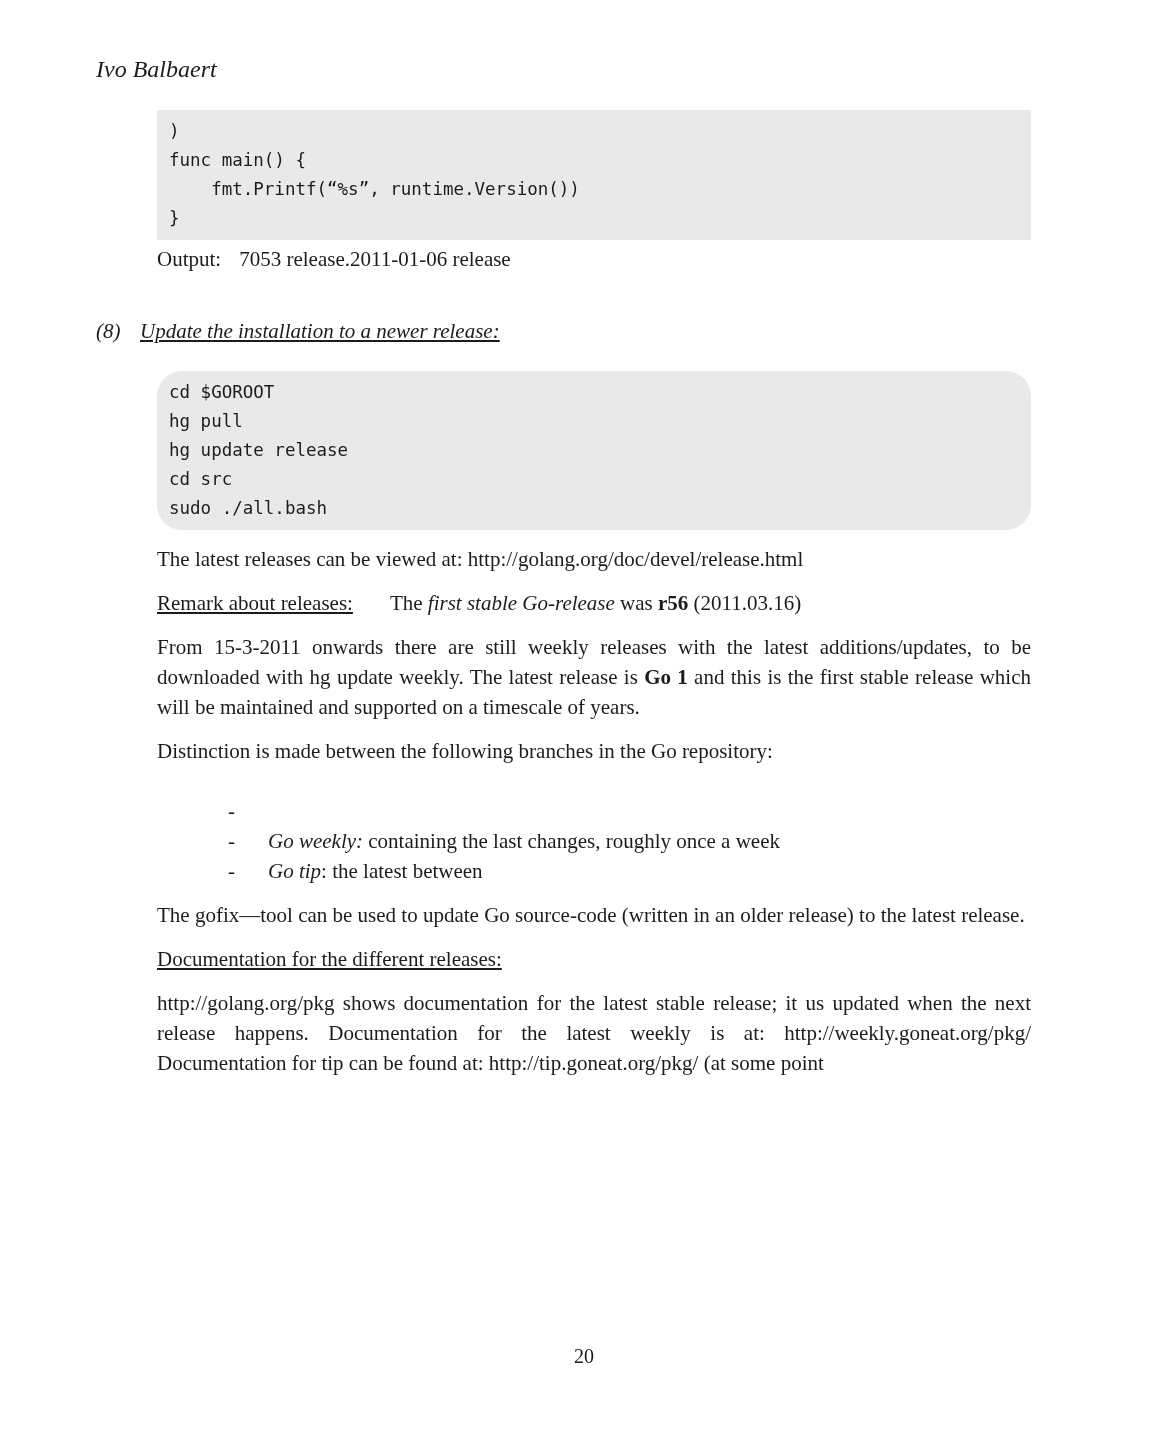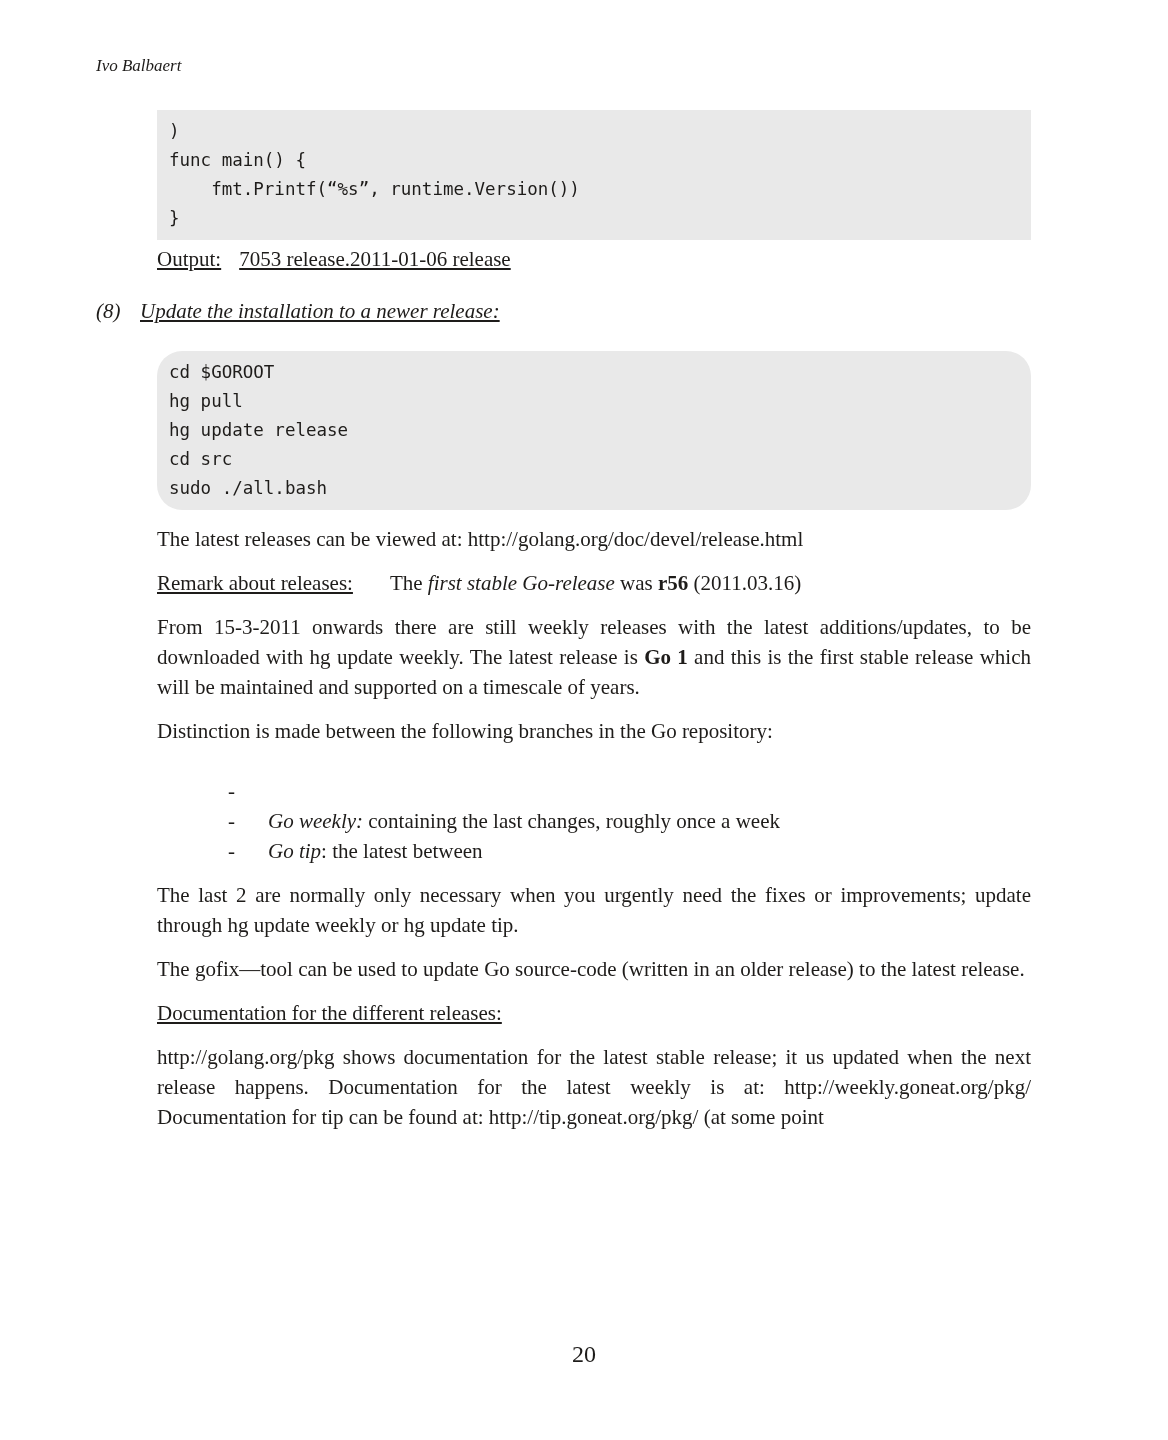--- a/index.html
+++ b/index.html
@@ -10,43 +10,43 @@
     background: #ffffff;
     color: #1e1c1a;
     font-family: "Liberation Serif", serif;
     overflow: hidden;
   }
   .running-header {
     position: absolute;
     top: 56px;
     left: 96px;
     font-style: italic;
-    font-size: 17px;
+    font-size: 24px;
   }
   .content {
     position: absolute;
     top: 110px;
     left: 157px;
     width: 874px;
     font-size: 21px;
     line-height: 30px;
   }
   .codeblock {
     background: #e9e9e9;
     padding: 7px 12px;
     font-family: "DejaVu Sans Mono", monospace;
     font-size: 17.5px;
     line-height: 29px;
   }
   .codeline { white-space: pre; }
   p { margin: 0; }
-  .output-line { margin-top: 4px; text-decoration: underline; }
+  .output-line { margin-top: 4px; }
   .output-gap { display: inline-block; width: 18px; }
   .section-heading {
-    margin-top: 22px;
+    margin-top: 42px;
     margin-left: -61px;
     font-style: italic;
   }
   .sec-num { display: inline-block; width: 44px; }
   .sec-title { text-decoration: underline; }
   .codeblock.second { margin-top: 25px; border-radius: 25px; }
   .para { margin-top: 14px; }
   .para.justify { text-align: justify; }
   .underline { text-decoration: underline; text-align: right; }
   .italic { font-style: italic; }
@@ -54,21 +54,21 @@
   .remark-gap { display: inline-block; width: 37px; }
   .branch-list { margin-top: 30px; }
   .branch { display: flex; margin-left: 71px; }
   .branch-dash { width: 40px; flex: 0 0 40px; }
   .page-number {
     position: absolute;
     bottom: 72px;
     left: 0;
     right: 0;
     text-align: center;
-    font-size: 24px;
+    font-size: 20px;
   }
 </style>
 </head>
 <body>
 
 <div class="page">
 
   <div class="running-header">Ivo Balbaert</div>
 
   <div class="content">
@@ -107,21 +107,20 @@
       <div class="branch">
         <span class="branch-dash">-</span>
         <span><span class="italic">Go weekly:</span><span> containing the last changes, roughly once a week</span></span>
       </div>
       <div class="branch">
         <span class="branch-dash">-</span>
         <span><span class="italic">Go tip</span><span>: the latest between</span></span>
       </div>
     </div>
 
-    <p class="para justify">The last 2 are normally only necessary when you urgently need the fixes or improvements; update through hg update weekly or hg update tip.</p>
 
     <p class="para justify">The gofix—tool can be used to update Go source-code (written in an older release) to the latest release.</p>
 
     <p class="para"><span class="underline">Documentation for the different releases:</span></p>
 
     <p class="para justify">http://golang.org/pkg shows documentation for the latest stable release;  it us updated when the next release happens. Documentation for the latest weekly is at: http://weekly.goneat.org/pkg/  Documentation for tip can be found at:  http://tip.goneat.org/pkg/ (at some point</p>
 
   </div>
 
   <div class="page-number">20</div>

